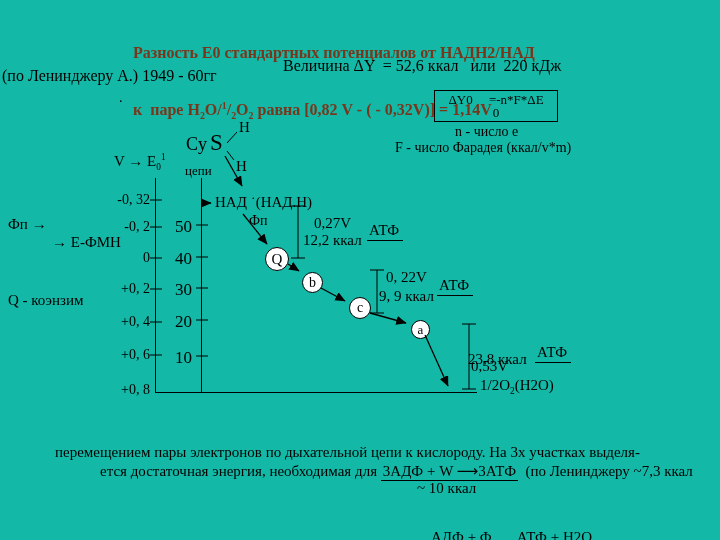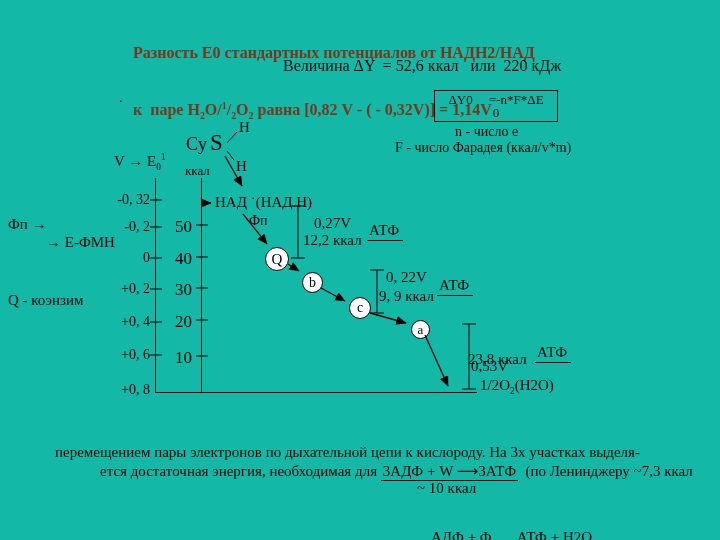--- a/index.html
+++ b/index.html
@@ -24,48 +24,49 @@
 
 <div class="page">
 
   <div class="abs" style="left:133px;top:6px;">
     <div class="title-line">Разность Е0 стандартных потенциалов от НАДН2/НАД</div>
     <div class="title-line"><span>к  паре H</span><sub>2</sub><span>O/</span><sup>1</sup><span>/</span><sub>2</sub><span>O</span><sub>2</sub><span> равна [0,82 V - ( - 0,32V)] = 1,14V</span></div>
   </div>
 
   <div class="abs f16" style="left:283px;top:57px;">Величина ΔY  = 52,6 ккал   или  220 кДж</div>
 
+  <div class="abs f16" style="left:2px;top:67px;">(по Ленинджеру А.) 1949 - 60гг</div>
   <div class="abs f14" style="left:119px;top:90px;">.</div>
 
   <div class="fbox" style="left:434px;top:90px;width:122px;height:28px;">
     <div style="white-space:pre;">ΔY0     =-n*F*ΔE</div>
     <div>0</div>
   </div>
   <div class="abs f14" style="left:455px;top:124px;">n - число e</div>
   <div class="abs f14" style="left:395px;top:140px;">F - число Фарадея (ккал/v*m)</div>
 
   <div class="abs f15" style="left:114px;top:153px;"><span>V</span> <span>→</span> <span>E</span><sub>0</sub><sup>1</sup></div>
-  <div class="abs f13" style="left:185px;top:164px;">ккал</div>
+  <div class="abs f13" style="left:185px;top:164px;">цепи</div>
 
   <div class="abs vt" style="left:95px;top:192px;">-0, 32</div>
   <div class="abs vt" style="left:95px;top:219px;">-0, 2</div>
   <div class="abs vt" style="left:95px;top:250px;">0</div>
   <div class="abs vt" style="left:95px;top:281px;">+0, 2</div>
   <div class="abs vt" style="left:95px;top:314px;">+0, 4</div>
   <div class="abs vt" style="left:95px;top:347px;">+0, 6</div>
   <div class="abs vt" style="left:95px;top:382px;">+0, 8</div>
 
   <div class="abs kt" style="left:158px;top:217px;">50</div>
   <div class="abs kt" style="left:158px;top:249px;">40</div>
   <div class="abs kt" style="left:158px;top:280px;">30</div>
   <div class="abs kt" style="left:158px;top:312px;">20</div>
   <div class="abs kt" style="left:158px;top:348px;">10</div>
 
   <div class="abs f15" style="left:8px;top:216px;">Фп →</div>
-  <div class="abs f15" style="left:11px;top:234px;padding-left:35px;">→ Е-ФМН</div>
+  <div class="abs f15" style="left:17px;top:234px;padding-left:35px;">→ Е-ФМН</div>
   <div class="abs f15" style="left:8px;top:292px;">Q - коэнзим</div>
 
   <div class="abs" style="left:186px;top:134px;font-size:18px;">Cy</div>
   <div class="abs" style="left:210px;top:130px;font-size:23px;">S</div>
   <div class="abs f15" style="left:239px;top:119px;">H</div>
   <div class="abs f15" style="left:236px;top:158px;">H</div>
 
   <div class="abs f15" style="left:215px;top:194px;">НАД ˙(НАД.Н)</div>
   <div class="abs f14" style="left:249px;top:213px;">Фп</div>
 

